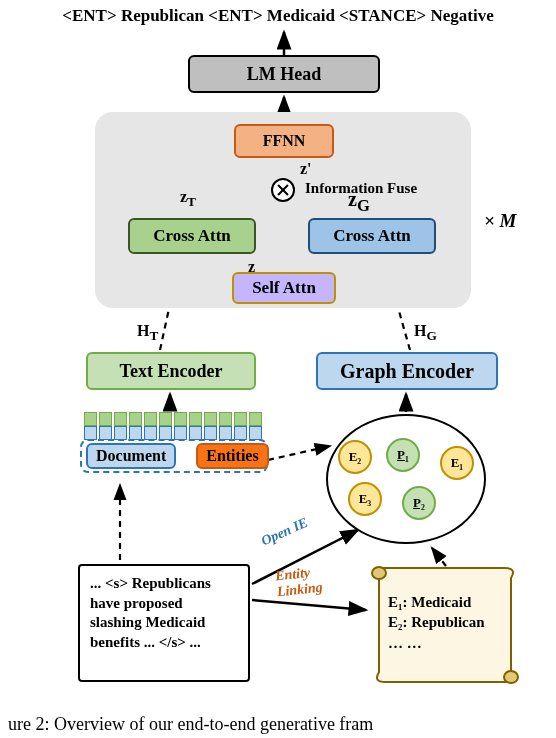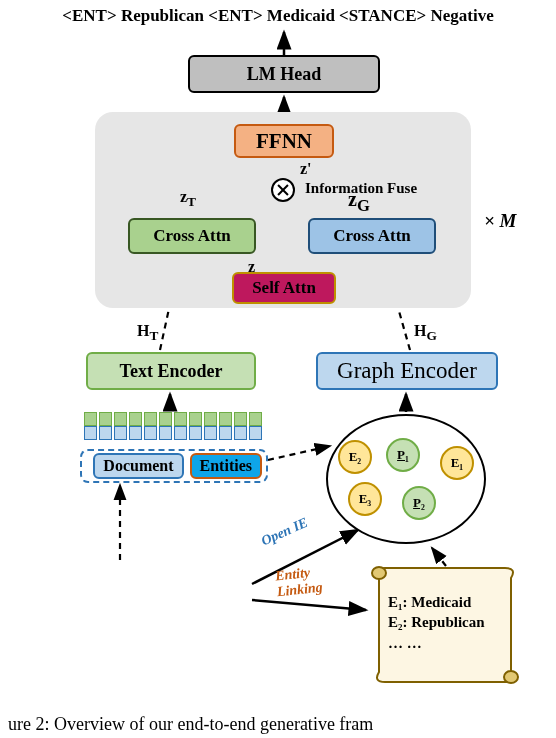--- a/index.html
+++ b/index.html
@@ -3,45 +3,45 @@
 <meta charset="utf-8">
 <style>
   * { box-sizing: border-box; margin: 0; padding: 0; }
   body { font-family: "Times New Roman", serif; background: #fff; width: 556px; height: 738px; position: relative; overflow: hidden; }
   .canvas { position: relative; width: 556px; height: 738px; }
   .abs { position: absolute; }
   .output-line { top: 6px; left: 0; width: 100%; text-align: center; font-weight: bold; font-size: 17px; }
   .output-line .tag { color: #000; }
   .lm-head { top: 55px; left: 188px; width: 192px; height: 38px; background: #bfbfbf; border: 2px solid #000; border-radius: 6px; display: flex; align-items: center; justify-content: center; font-weight: bold; font-size: 18px; }
   .m-block { top: 112px; left: 95px; width: 376px; height: 196px; background: #e6e6e6; border-radius: 18px; }
-  .ffnn { top: 124px; left: 234px; width: 100px; height: 34px; background: #f4b183; border: 2px solid #c55a11; border-radius: 6px; display: flex; align-items: center; justify-content: center; font-weight: bold; font-size: 21px; }
+  .ffnn { top: 124px; left: 234px; width: 100px; height: 34px; background: #f4b183; border: 2px solid #c55a11; border-radius: 6px; display: flex; align-items: center; justify-content: center; font-weight: bold; font-size: 16px; }
   .fuse-circle { top: 178px; left: 271px; width: 24px; height: 24px; border: 2px solid #000; border-radius: 50%; background: #fff; }
   .fuse-circle::before, .fuse-circle::after { content: ""; position: absolute; background: #000; }
   .fuse-circle::before { left: 3px; right: 3px; top: 9px; height: 2px; transform: rotate(45deg); }
   .fuse-circle::after { left: 3px; right: 3px; top: 9px; height: 2px; transform: rotate(-45deg); }
   .label-zprime { top: 160px; left: 300px; font-weight: bold; font-size: 16px; }
   .label-infofuse { top: 180px; left: 305px; font-weight: bold; font-size: 15px; }
   .label-zT { top: 188px; left: 180px; font-weight: bold; font-size: 16px; }
   .label-zG { top: 188px; left: 348px; font-weight: bold; font-size: 20px; }
   .cross-attn-l { top: 218px; left: 128px; width: 128px; height: 36px; background: #a9d18e; border: 2px solid #385723; border-radius: 6px; display: flex; align-items: center; justify-content: center; font-weight: bold; font-size: 17px; }
   .cross-attn-r { top: 218px; left: 308px; width: 128px; height: 36px; background: #9dc3e6; border: 2px solid #1f4e79; border-radius: 6px; display: flex; align-items: center; justify-content: center; font-weight: bold; font-size: 17px; }
   .label-z { top: 258px; left: 248px; font-weight: bold; font-size: 16px; }
-  .self-attn { top: 272px; left: 232px; width: 104px; height: 32px; background: #be185d; border: 2px solid #bf9000; border-radius: 6px; display: flex; align-items: center; justify-content: center; font-weight: bold; font-size: 17px; }
+  .self-attn { top: 272px; left: 232px; width: 104px; height: 32px; background: #c4b5fd; border: 2px solid #bf9000; border-radius: 6px; display: flex; align-items: center; justify-content: center; font-weight: bold; font-size: 17px; }
   .times-m { top: 210px; left: 484px; font-weight: bold; font-size: 19px; font-style: italic; }
   .label-HT { top: 322px; left: 137px; font-weight: bold; font-size: 16px; }
   .label-HG { top: 322px; left: 414px; font-weight: bold; font-size: 16px; }
   .text-enc { top: 352px; left: 86px; width: 170px; height: 38px; background: #c5e0b4; border: 2px solid #70ad47; border-radius: 6px; display: flex; align-items: center; justify-content: center; font-weight: bold; font-size: 18px; font-family: Liberation Serif, serif; }
-  .graph-enc { top: 352px; left: 316px; width: 182px; height: 38px; background: #bdd7ee; border: 2px solid #2e75b6; border-radius: 6px; display: flex; align-items: center; justify-content: center; font-weight: normal; font-size: 23px; }
+  .graph-enc { top: 352px; left: 316px; width: 182px; height: 38px; background: #bdd7ee; border: 2px solid #2e75b6; border-radius: 6px; display: flex; align-items: center; justify-content: center; font-weight: bold; font-size: 20px; }
   .token-row { top: 412px; left: 84px; display: flex; gap: 2px; }
   .tok { width: 13px; display: flex; flex-direction: column; }
   .tok-top { height: 14px; background: #a9d18e; border: 1px solid #70ad47; }
   .tok-bot { height: 14px; background: #bdd7ee; border: 1px solid #2e75b6; }
-  .doc-ent-group { top: 449px; left: 80px; width: 188px; height: 34px; border: 2px dashed; border-color: #2e75b6; border-radius: 8px; display: flex; gap: 6px; align-items: center; justify-content: flex-end; padding: 0 4px; }
+  .doc-ent-group { top: 439px; left: 80px; width: 188px; height: 34px; border: 2px dashed; border-color: #2e75b6; border-radius: 8px; display: flex; gap: 20px; align-items: center; justify-content: space-between; padding: 0 4px; }
   .doc-box { background: #bdd7ee; border: 2px solid #2e75b6; border-radius: 6px; font-weight: bold; font-size: 16px; padding: 2px 8px; }
-  .ent-box { background: #0ea5e9; border: 2px solid #c55a11; border-radius: 6px; font-weight: bold; font-size: 16px; padding: 2px 8px; }
+  .ent-box { background: #f97316; border: 2px solid #c55a11; border-radius: 6px; font-weight: bold; font-size: 16px; padding: 2px 8px; }
   .graph-circle { top: 414px; left: 326px; width: 160px; height: 130px; border: 2px solid #000; border-radius: 50% / 50%; background: #fff; }
   .gnode { position: absolute; width: 34px; height: 34px; border-radius: 50%; display: flex; align-items: center; justify-content: center; font-weight: bold; font-size: 13px; }
   .gnode-e { background: #ffe699; border: 2px solid #bf9000; }
   .gnode-p { background: #c5e0b4; border: 2px solid #70ad47; text-decoration: underline; }
   .openie { top: 524px; left: 260px; font-weight: bold; font-size: 14px; color: #2e75b6; transform: rotate(-24deg); font-style: italic; }
   .entlink { top: 566px; left: 276px; font-weight: bold; font-size: 14px; color: #c55a11; transform: rotate(-6deg); font-style: italic; }
   .src-doc { top: 564px; left: 78px; width: 172px; height: 118px; border: 2px solid #000; border-radius: 4px; padding: 8px 10px; font-weight: bold; font-size: 15px; line-height: 1.3; background: #fff; }
   .entity-list { top: 574px; left: 378px; width: 128px; height: 110px; padding: 18px 10px 8px 10px; font-weight: bold; font-size: 15px; line-height: 1.35; }
   .scroll-bg { position:absolute; top: 560px; left: 365px; width: 155px; height: 130px; }
   .caption { top: 714px; left: 0; width: 100%; font-size: 18px; padding-left: 8px; }
@@ -196,20 +196,21 @@
   <div class="gnode gnode-p" style="top:22px;left:58px">P₁</div>
   <div class="gnode gnode-e" style="top:30px;left:112px">E₁</div>
   <div class="gnode gnode-e" style="top:66px;left:20px">E₃</div>
   <div class="gnode gnode-p" style="top:70px;left:74px">P₂</div>
 </div>
 
 <div class="abs openie">Open IE</div>
 <div class="abs entlink" style="white-space:pre-line">Entity
 Linking</div>
 
+<div class="abs src-doc">... &lt;s&gt; Republicans have proposed slashing Medicaid benefits ... &lt;/s&gt; ...</div>
 
 <svg class="scroll-bg" viewBox="0 0 155 130">
   <path d="M14 18 Q8 8 20 8 L140 8 Q152 8 146 18 L146 112 Q152 122 140 122 L20 122 Q8 122 14 112 Z" fill="#fdf6e3" stroke="#7f6000" stroke-width="2"></path>
   <ellipse cx="14" cy="13" rx="7" ry="6" fill="#e2c873" stroke="#7f6000" stroke-width="2"></ellipse>
   <ellipse cx="146" cy="117" rx="7" ry="6" fill="#e2c873" stroke="#7f6000" stroke-width="2"></ellipse>
 </svg>
 
 <div class="abs entity-list">
   <div>E₁: Medicaid</div>
   <div>E₂: Republican</div>

